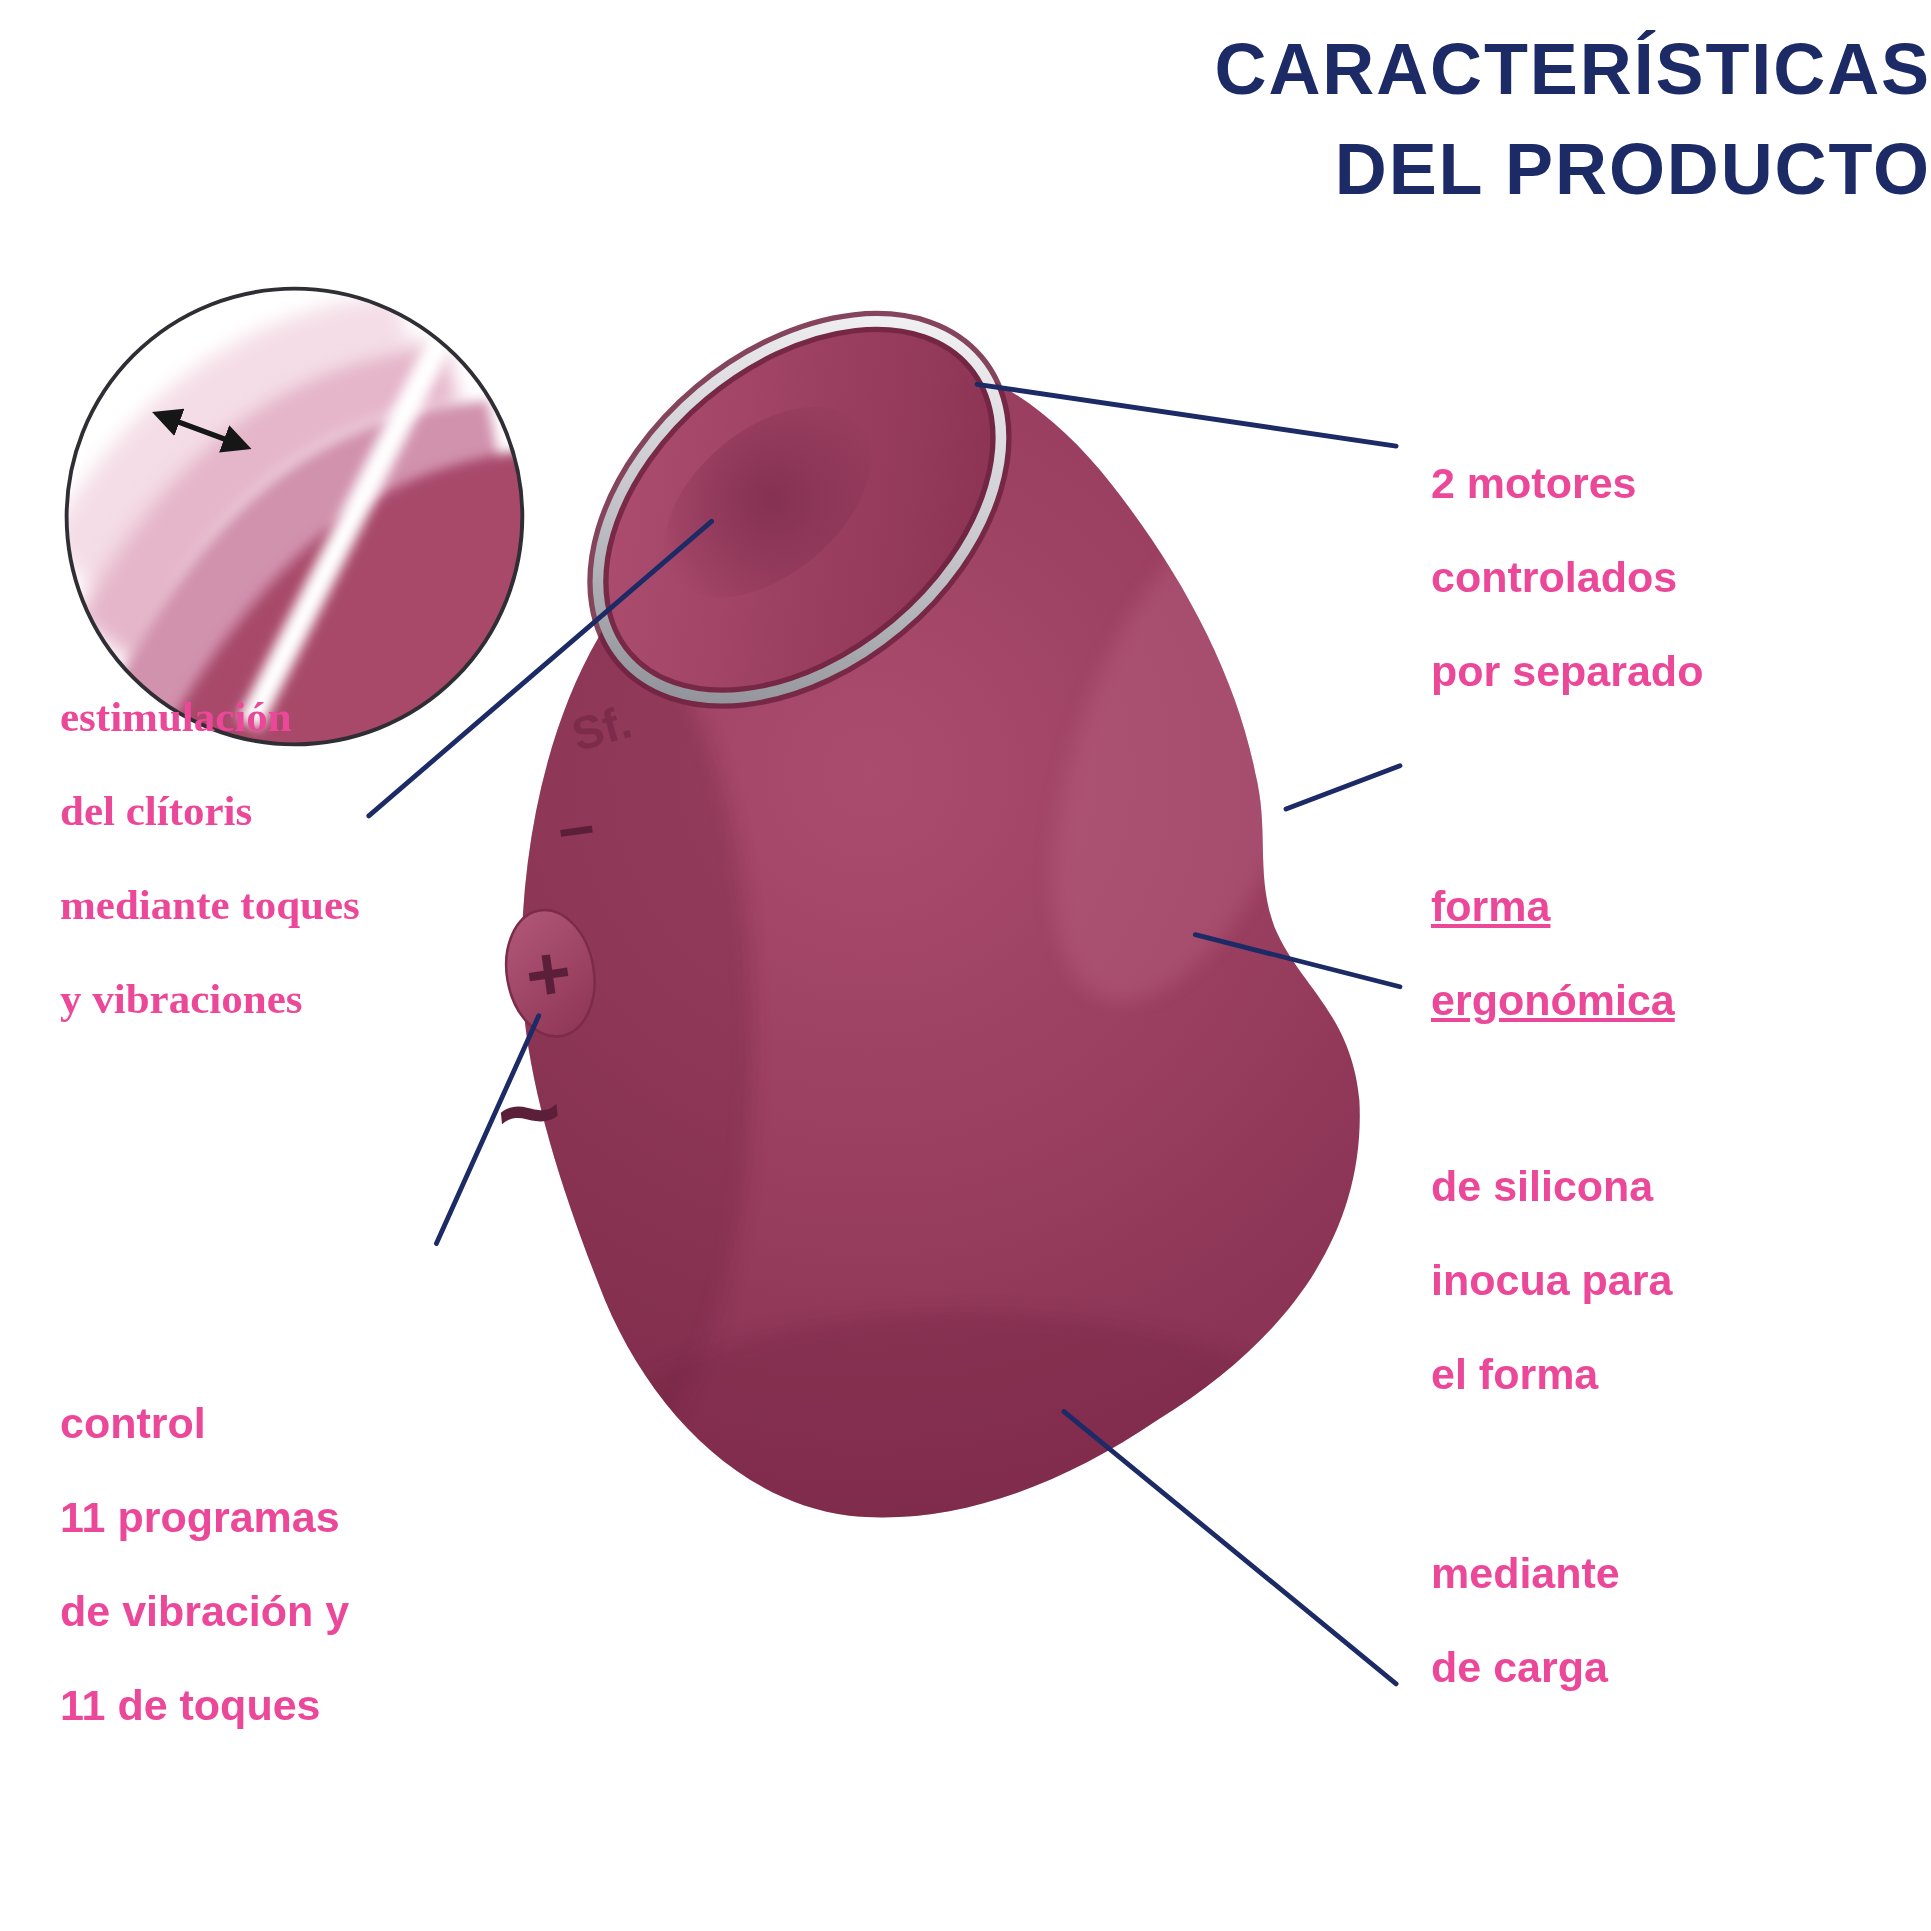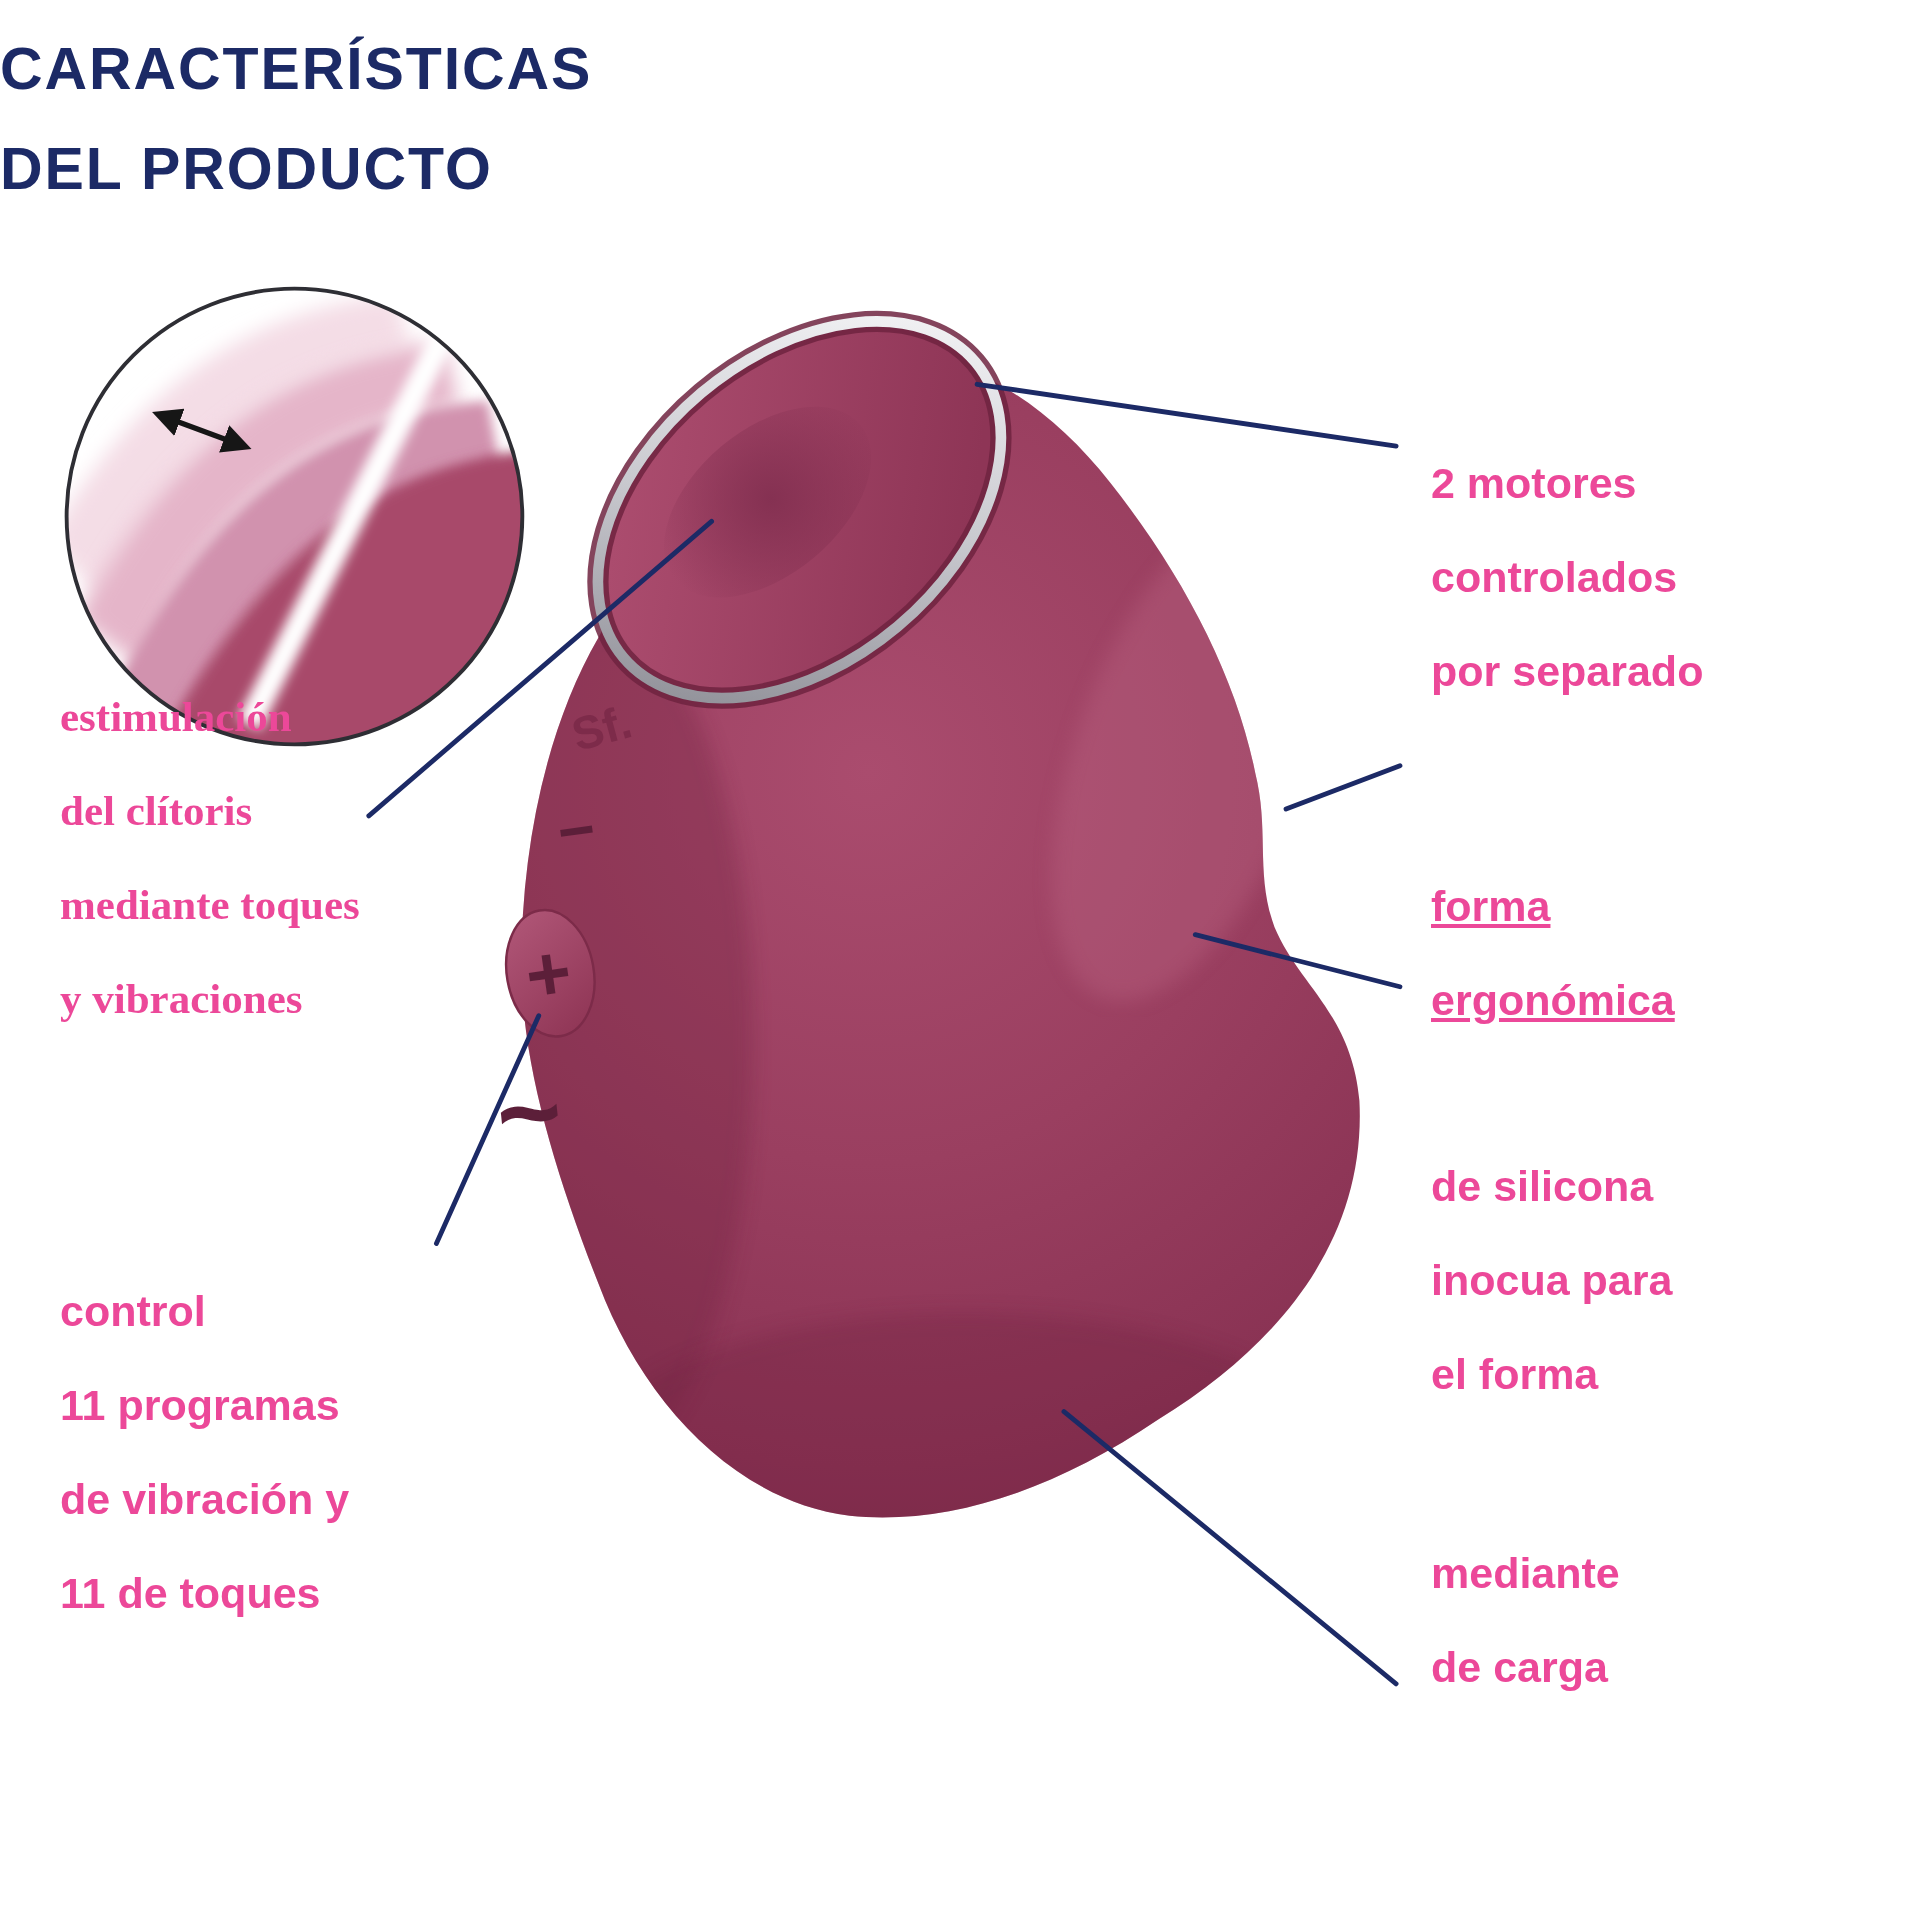--- a/index.html
+++ b/index.html
@@ -1,28 +1,28 @@
 <!DOCTYPE html>
 <html><head>
 <meta charset="utf-8">
 <style>
   html,body{margin:0;padding:0;}
   body{
     width:1931px;height:1931px;position:relative;background:#ffffff;
     font-family:"Liberation Sans",sans-serif;overflow:hidden;
   }
   .title{
-    position:absolute;top:19.3px;left:0;width:1931px;text-align:left;
-    color:#1c2a66;font-weight:bold;font-size:59px;line-height:100px;letter-spacing:1.9px;
+    position:absolute;top:19.3px;left:0;width:1931px;text-align:right;
+    color:#1c2a66;font-weight:bold;font-size:72px;line-height:100px;letter-spacing:1.9px;
   }
   .callout{
     position:absolute;color:#ec4899;font-size:43px;line-height:94px;font-weight:bold;
   }
   #label-stimulation{left:60px;top:670px;font-family:Liberation Serif, serif;}
-  #label-control{left:60px;top:1264px;}
+  #label-control{left:60px;top:1376px;}
   #label-motors{left:1431px;top:436px;}
   #label-ergonomic{left:1431px;top:859px;text-decoration:underline;}
   #label-silicone{left:1431px;top:1139px;}
   #label-charger{left:1431px;top:1526px;}
   #scene{position:absolute;left:0;top:0;}
 </style>
 </head>
 <body>
 
 <svg id="scene" width="1931" height="1931" viewBox="0 0 2000 2000">

